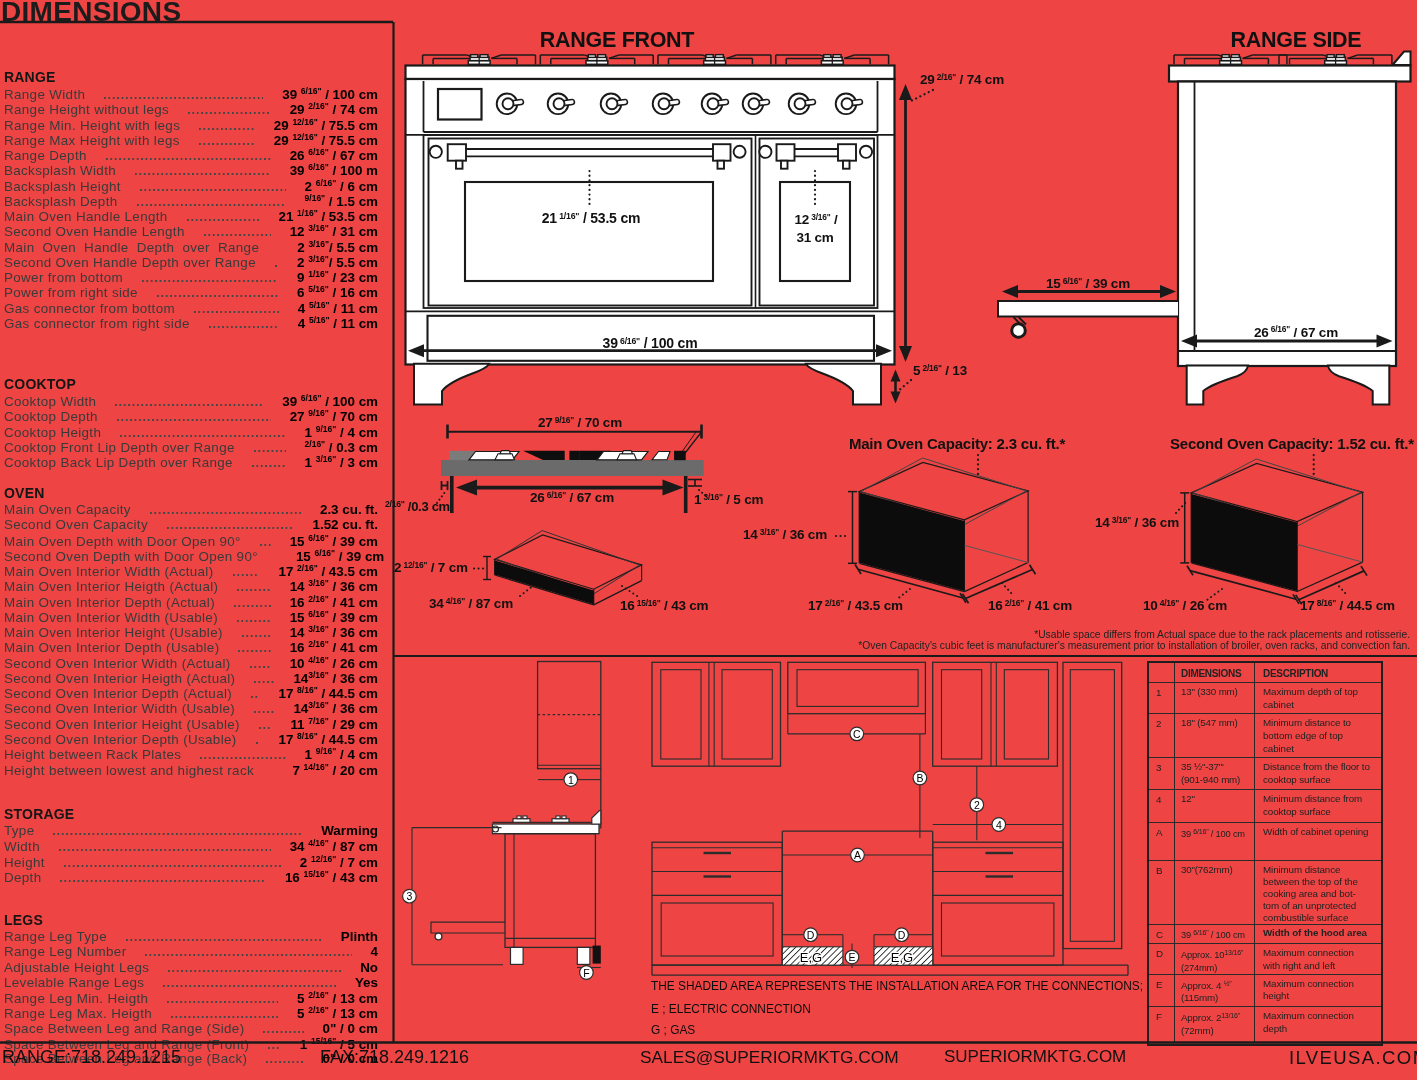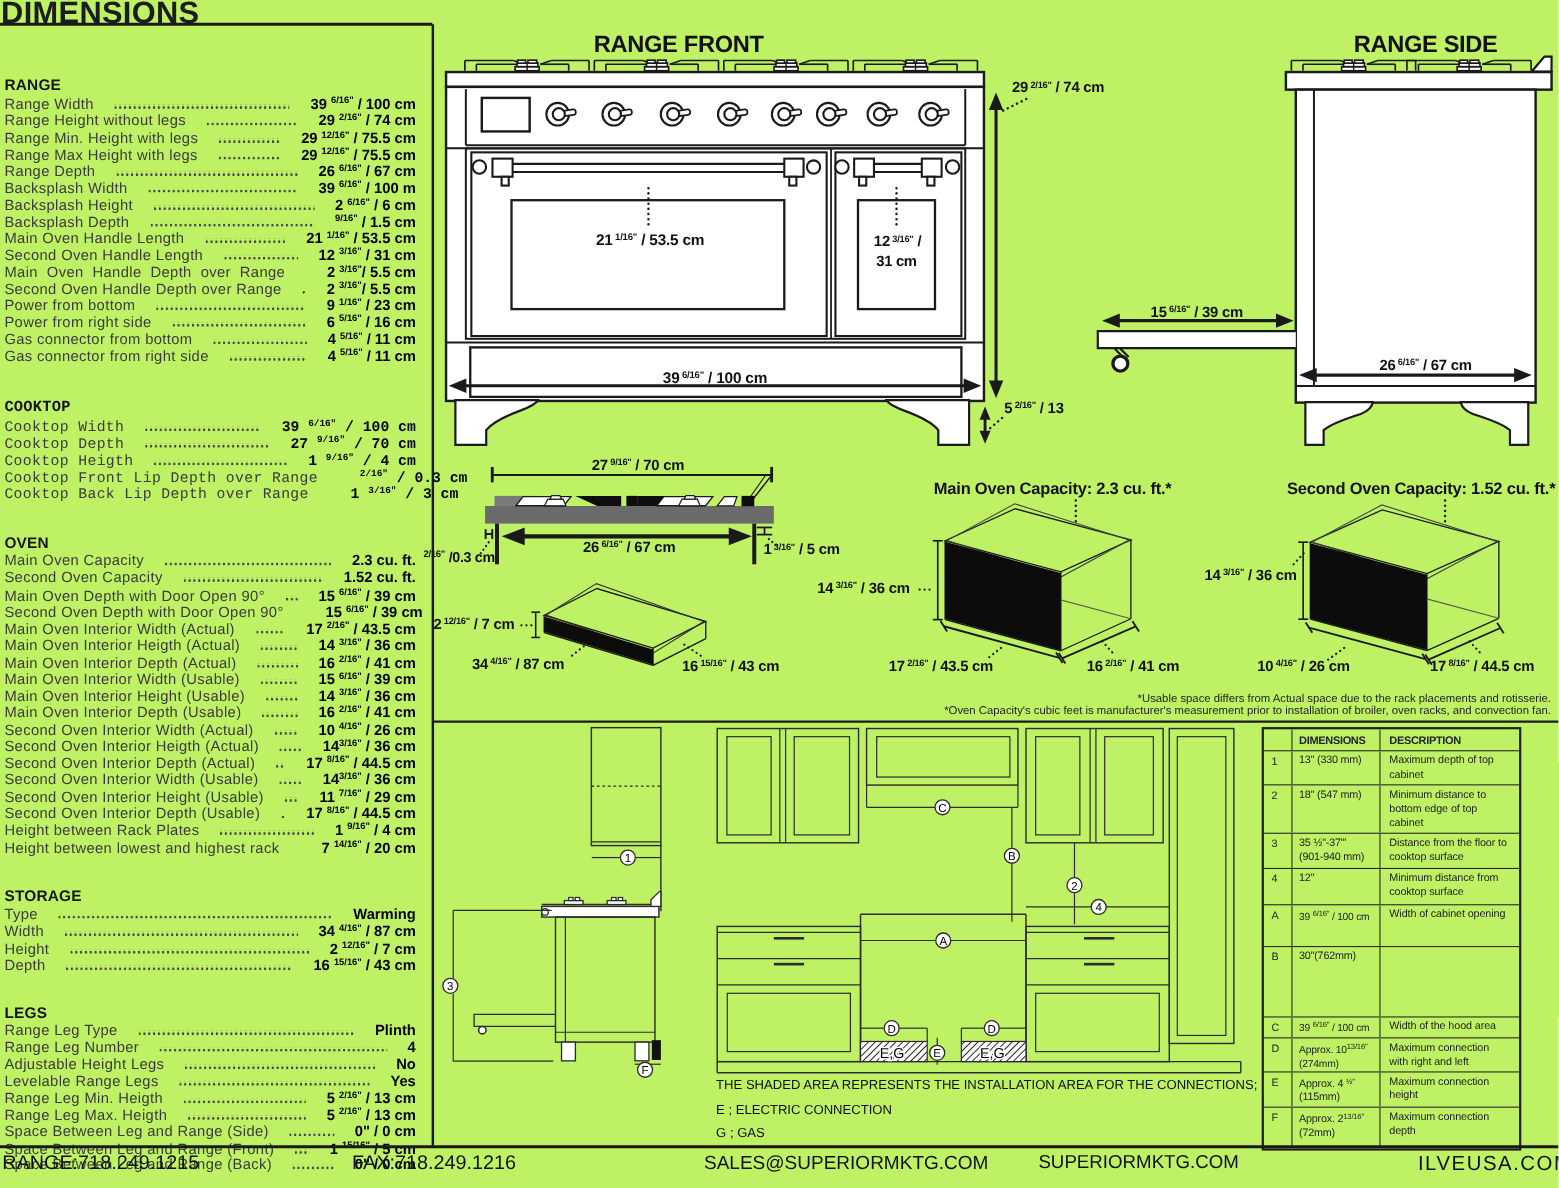--- a/index.html
+++ b/index.html
@@ -1,16 +1,16 @@
 <!DOCTYPE html>
 <html><head>
 <meta charset="utf-8">
 <style>
 html,body{margin:0;padding:0;background:#fff;}
-#page{position:relative;width:1417px;height:1080px;background:#bef264;overflow:hidden;
+#page{position:relative;width:1417px;height:1080px;background:#ef4444;overflow:hidden;
   font-family:"Liberation Sans", sans-serif;}
 #title{position:absolute;left:1px;top:-4px;font-weight:bold;font-size:28px;letter-spacing:0.3px;color:#1c1c1c;}
 .sec{position:absolute;left:4px;width:374px;}
 .sechead{font-weight:bold;font-size:14px;color:#151515;letter-spacing:0.2px;margin-bottom:1px;margin-top:36px;}
 .row{display:flex;align-items:baseline;height:15.27px;font-size:13.4px;color:#3a3a3a;letter-spacing:0.35px;gap:16px;}
 .row .lbl{white-space:nowrap;}
 .row .dots{flex:1 1 auto;height:4px;margin:0 3px;background-image:radial-gradient(circle at 1px 2.8px,#454545 1.05px,rgba(0,0,0,0) 1.25px);background-size:4.4px 4px;background-repeat:repeat-x;}
 .row .val{white-space:nowrap;font-weight:bold;color:#000;letter-spacing:0;}
 .fr{font-size:8.5px;vertical-align:5px;}
 svg{position:absolute;left:0;top:0;}
@@ -107,21 +107,21 @@
         <span class="dots"></span>
         <span class="val">4 <span class="fr">5/16"</span> / 11 cm</span>
       </div>
 <div class="row">
         <span class="lbl">Gas connector from right side</span>
         <span class="dots"></span>
         <span class="val">4 <span class="fr">5/16"</span> / 11 cm</span>
       </div>
 </div>
 
-<div class="sec" style="top:327px;font-family:Liberation Mono, monospace;">
+<div class="sec" style="top:340px;">
 <div class="sechead">COOKTOP</div>
 <div class="row">
         <span class="lbl">Cooktop Width</span>
         <span class="dots"></span>
         <span class="val">39 <span class="fr">6/16"</span> / 100 cm</span>
       </div>
 <div class="row">
         <span class="lbl">Cooktop Depth</span>
         <span class="dots"></span>
         <span class="val">27 <span class="fr">9/16"</span> / 70 cm</span>
@@ -337,25 +337,26 @@
         <div class="tc2">Minimum distance from<br>cooktop surface</div>
       </div>
 <div class="trow" style="height:37.9px;">
         <div class="tc0">A</div>
         <div class="tc1" style="white-space:nowrap;font-size:9.3px;">39 <span class="tfr">6/16"</span> / 100 cm</div>
         <div class="tc2">Width of cabinet opening</div>
       </div>
 <div class="trow" style="height:64.5px;">
         <div class="tc0">B</div>
         <div class="tc1">30"(762mm)</div>
+        <div class="tc2" style="line-height:12.2px;">Minimum distance<br>between the top of the<br>cooking area and bot-<br>tom of an unprotected<br>combustible surface</div>
       </div>
 <div class="trow" style="height:19px;">
         <div class="tc0">C</div>
         <div class="tc1" style="padding-top:2px;white-space:nowrap;font-size:9.3px;">39 <span class="tfr">6/16"</span> / 100 cm</div>
-        <div class="tc2" style="padding-top:2px;">Width of the hood area</div>
+        <div class="tc2" style="padding-top:2px;font-weight:bold;">Width of the hood area</div>
       </div>
 <div class="trow" style="height:30.4px;">
         <div class="tc0">D</div>
         <div class="tc1" style="font-size:9.4px;">Approx. 10<span class="tfr">13/16"</span><br>(274mm)</div>
         <div class="tc2">Maximum connection<br>with right and left</div>
       </div>
 <div class="trow" style="height:32.3px;">
         <div class="tc0">E</div>
         <div class="tc1">Approx. 4 <span class="tfr">½"</span><br>(115mm)</div>
         <div class="tc2">Maximum connection<br>height</div>

